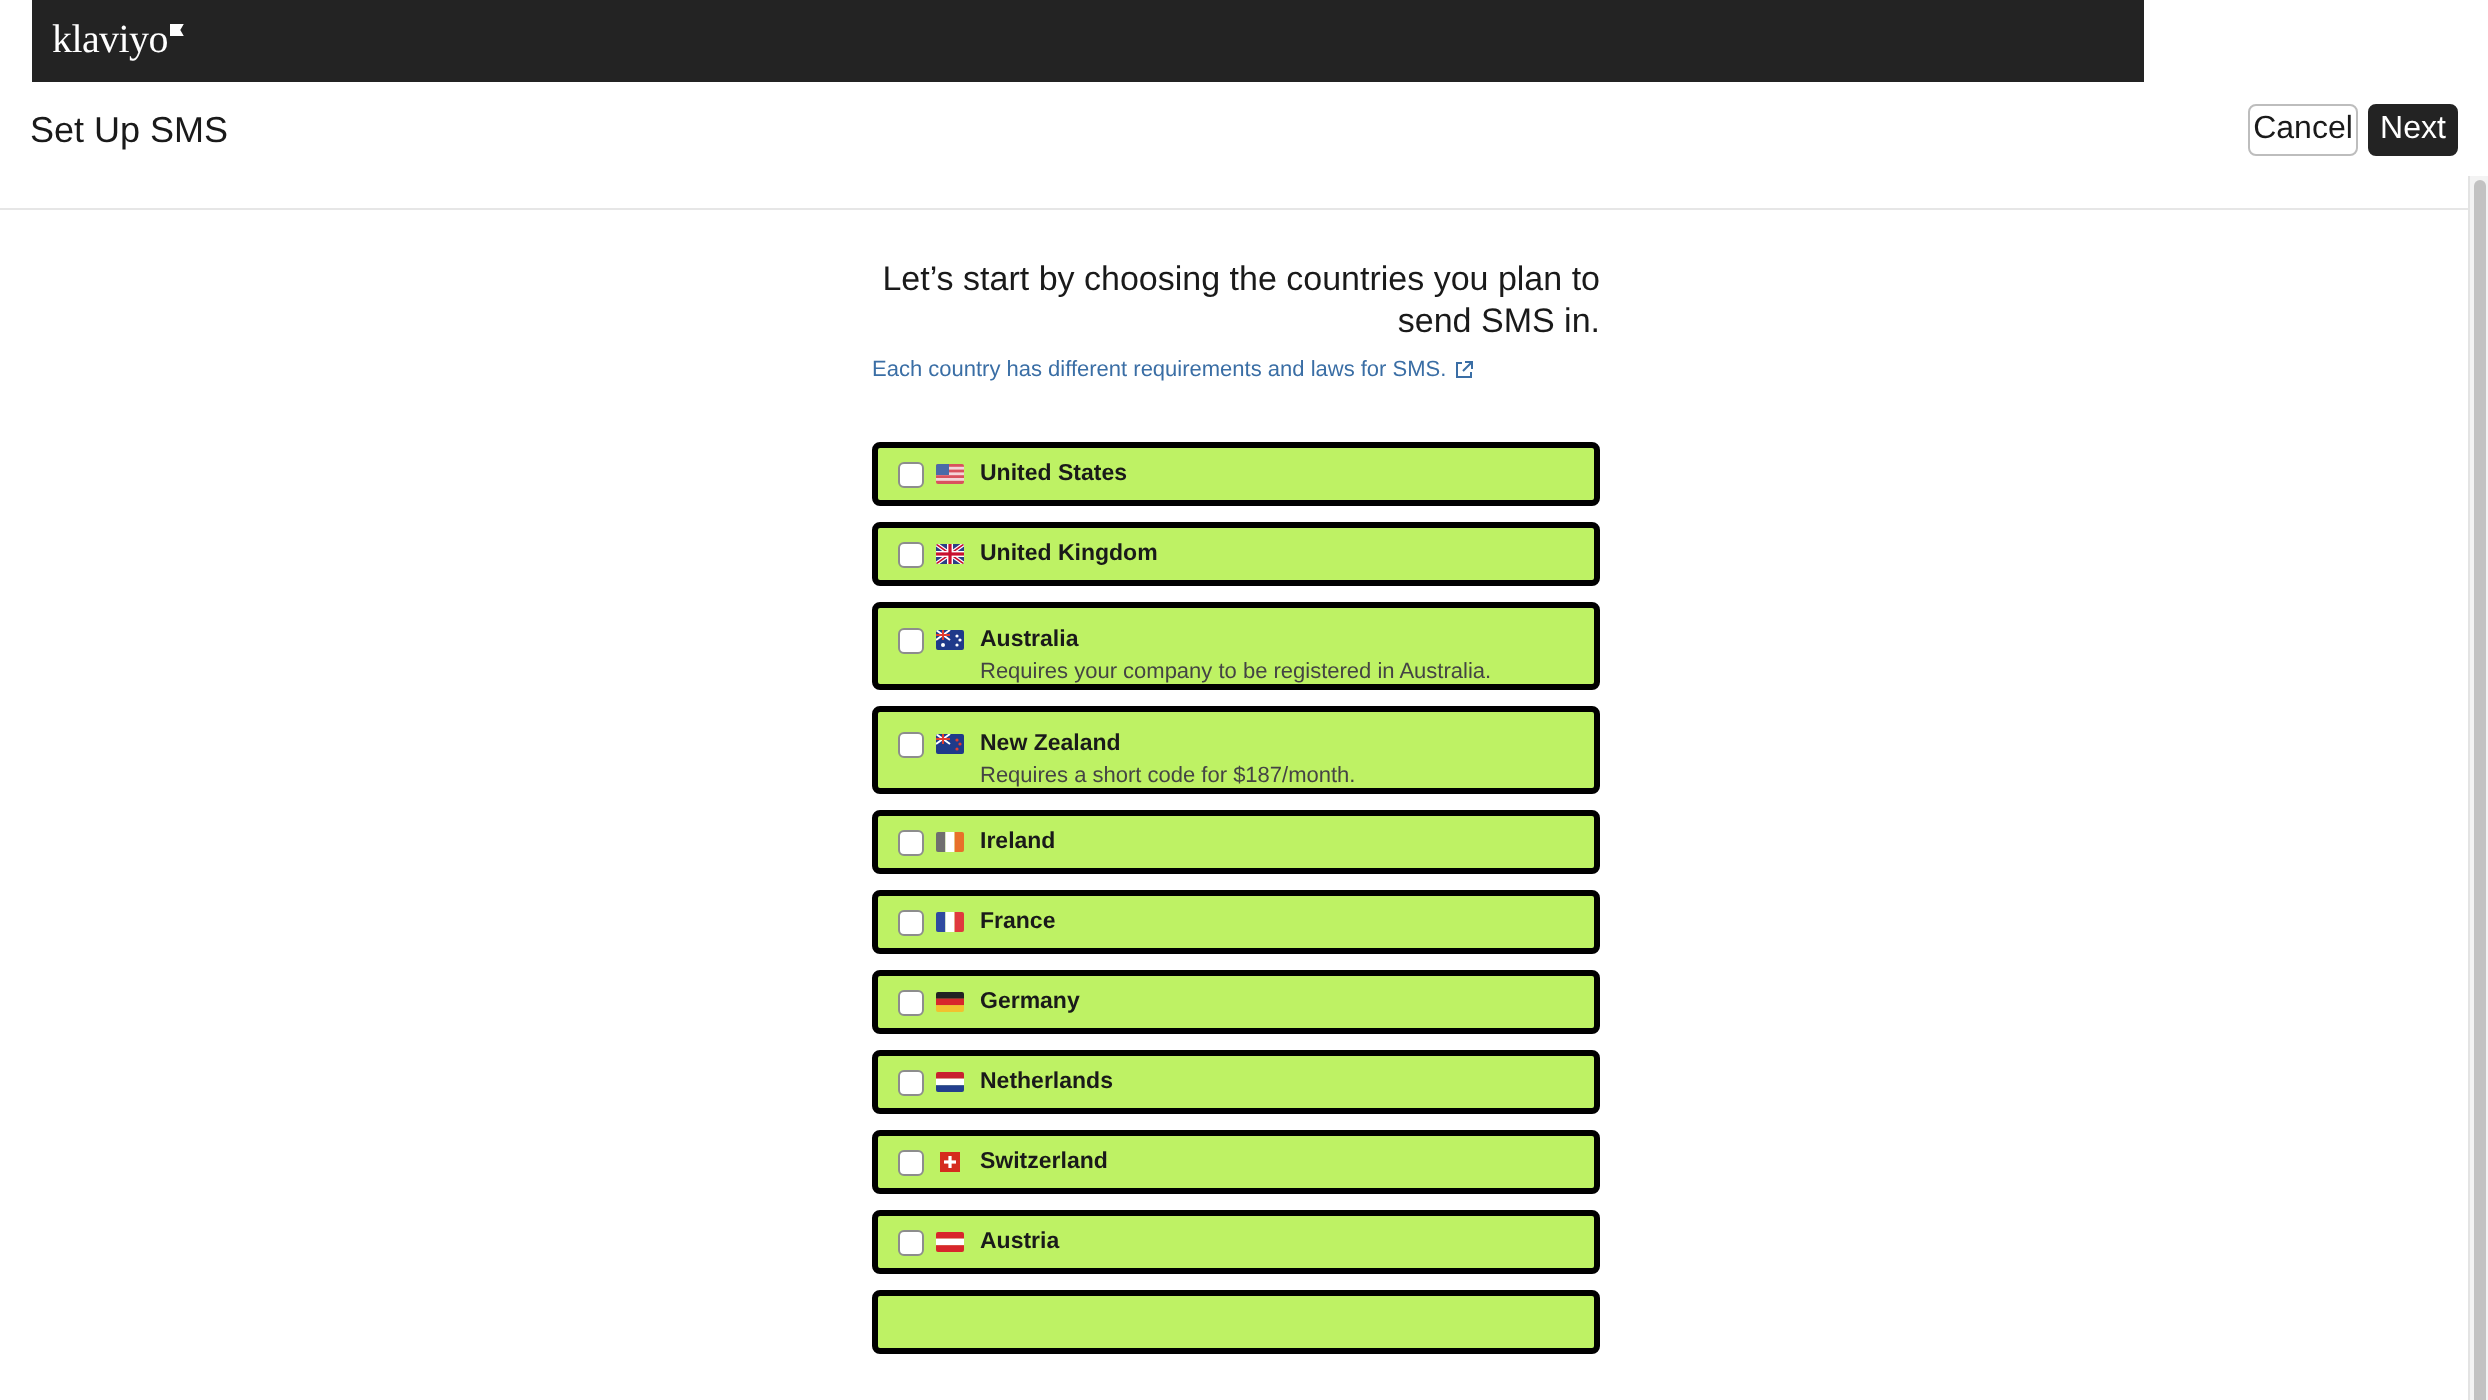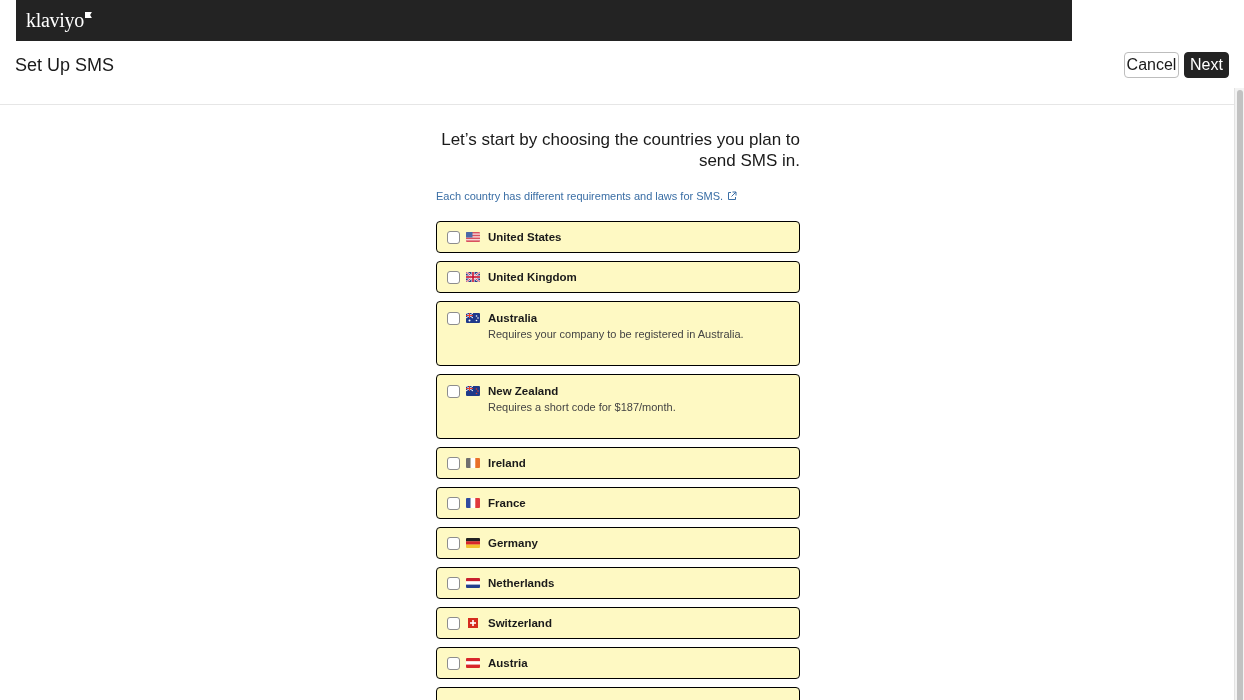--- a/index.html
+++ b/index.html
@@ -10,26 +10,26 @@
   .support { position: absolute; left: 1159px; top: 14px; color: #fff; font-size: 11px; font-weight: bold; cursor: pointer; }
   .close { position: absolute; left: 1213px; top: 12px; width: 16px; height: 16px; cursor: pointer; }
   .notif-dot { position: absolute; left: 1237px; top: 3px; width: 4px; height: 4px; border-radius: 50%; background: #e86a3a; }
   .header { position: absolute; left: 0; top: 41px; width: 1244px; height: 64px; border-bottom: 1px solid #e6e6e6; background: #fff; }
   .page-title { position: absolute; left: 15px; top: 14px; font-size: 18px; color: #1a1a1a; }
   .btn { position: absolute; top: 11px; height: 26px; border-radius: 4px; font-size: 16px; display: flex; align-items: center; justify-content: center; cursor: pointer; }
   .btn-cancel { left: 1124px; width: 55px; border: 1px solid #bdbdbd; background: #fff; color: #1a1a1a; }
   .btn-next { left: 1184px; width: 45px; background: #232323; color: #fff; border: 1px solid #232323; }
   .content { position: absolute; left: 436px; top: 130px; width: 364px; text-align: right; }
   .intro { font-size: 17px; line-height: 20.5px; color: #1a1a1a; }
-  .info-link { display: flex; align-items: center; margin-top: 19px; font-size: 11px; color: #3a6ea5; cursor: pointer; }
+  .info-link { display: flex; align-items: center; margin-top: 8px; font-size: 11px; color: #3a6ea5; cursor: pointer; }
   .ext-icon { width: 10px; height: 10px; margin-left: 4px; }
   .list { position: absolute; left: 436px; top: 221px; width: 364px; }
-  .card { position: relative; border: 1px solid #000000; border-radius: 4px; margin-bottom: 8px; display: flex; align-items: flex-start; padding: 9px 10px 9px 10px; cursor: pointer; background: #fef9c3; }
+  .card { position: relative; border: 3px solid #000000; border-radius: 4px; margin-bottom: 8px; display: flex; align-items: flex-start; padding: 9px 10px 9px 10px; cursor: pointer; background: #bef264; }
   .card.single { height: 32px; align-items: center; padding-top: 0; padding-bottom: 0; }
-  .card.double { height: 65px; }
+  .card.double { height: 44px; }
   .cb { width: 13px; height: 13px; border: 1px solid #8d8d8d; border-radius: 3px; flex: none; margin-right: 6px; background: #fff; }
   .fl { width: 14px; height: 10px; flex: none; margin-right: 8px; border-radius: 1px; overflow: hidden; display: flex; }
   .card.double .cb { margin-top: 1px; }
   .card.double .fl { margin-top: 2px; }
   .txt { display: flex; flex-direction: column; }
   .name { font-size: 11.5px; font-weight: bold; color: #1a1a1a; line-height: 14px; }
   .desc { font-size: 11px; color: #444; line-height: 14px; margin-top: 2px; }
   .scrollbar { position: absolute; left: 1234px; top: 88px; width: 10px; height: 612px; background: #f3f3f3; border-left: 1px solid #e3e3e3; }
   .thumb { position: absolute; left: 2px; top: 2px; width: 6px; height: 620px; background: #c2c2c2; border-radius: 3px; }
 </style>

